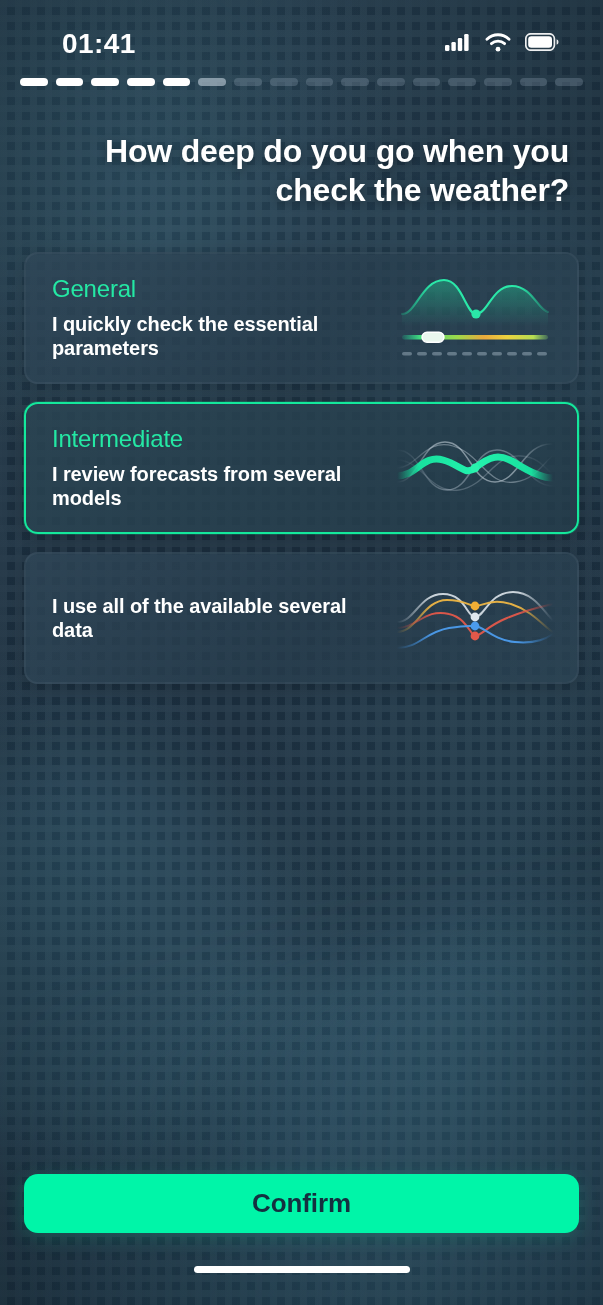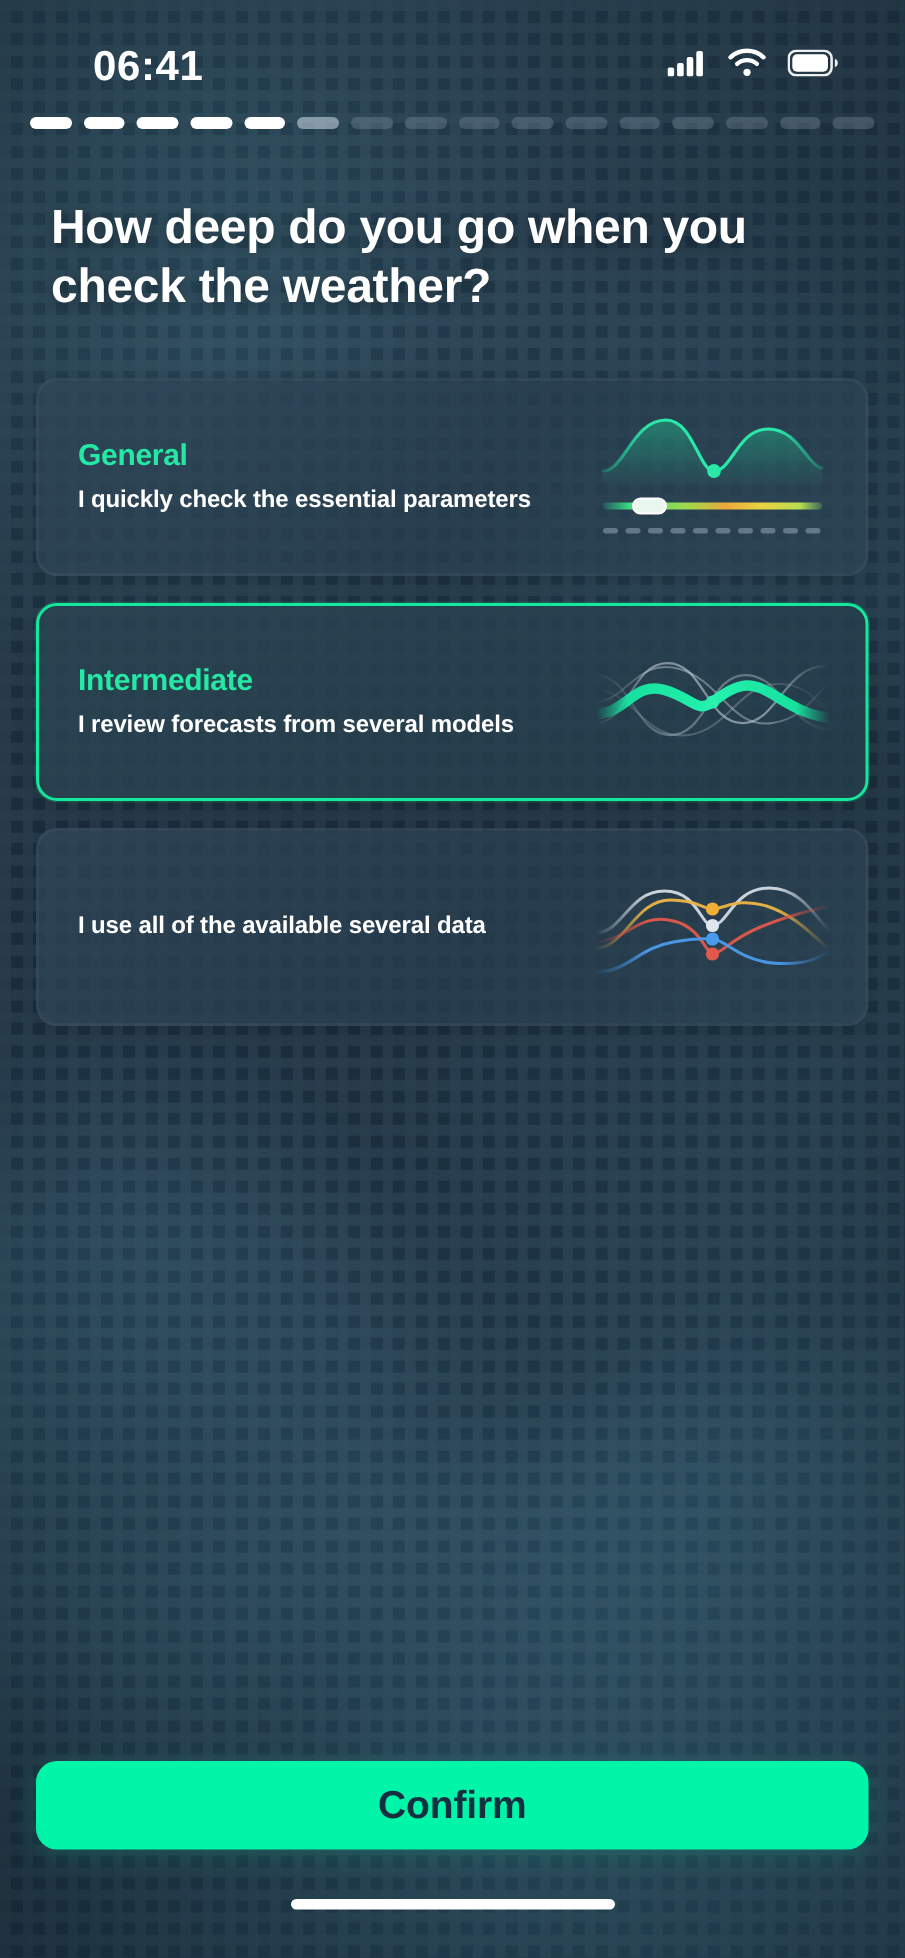--- a/index.html
+++ b/index.html
@@ -59,43 +59,43 @@
 
   
   .progress { display:flex; gap:8px; padding:8px 20px 0 20px; flex:0 0 auto; }
   .seg { height:8px; flex:1; border-radius:5px; background:rgba(150,170,185,.28); }
   .seg.active { background:#ffffff; }
   .seg.semi   { background:rgba(190,205,216,.62); }
 
   
   .title {
     color:#ffffff; font-size:32px; font-weight:700; line-height:1.22;
-    text-align:left; padding:46px 34px 0 34px; letter-spacing:-.2px;
+    text-align:right; padding:46px 34px 0 34px; letter-spacing:-.2px;
     text-shadow:0 2px 10px rgba(0,0,0,.35);
   }
 
   
   .options { padding:42px 24px 0 24px; display:flex; flex-direction:column; gap:18px; }
   .card {
     position:relative; height:132px; border-radius:14px;
     background:linear-gradient(135deg, rgba(47,70,87,.78) 0%, rgba(40,62,78,.70) 55%, rgba(44,68,84,.74) 100%);
     border:2px solid rgba(255,255,255,.045);
     display:flex; align-items:center; overflow:hidden;
     box-shadow:0 4px 18px rgba(0,0,0,.16);
   }
   .card.selected {
     border:2px solid #14e89c;
     background:linear-gradient(135deg, rgba(42,68,82,.82) 0%, rgba(36,60,74,.78) 100%);
     box-shadow:0 0 0 1px rgba(20,232,156,.18), 0 4px 22px rgba(0,0,0,.22);
   }
   .card-text { flex:1 1 auto; padding:0 10px 0 26px; min-width:0; }
-  .card-title { font-size:20px; font-weight:700; line-height:1.1; margin-bottom:9px; letter-spacing:-.2px; }
+  .card-title { font-size:24px; font-weight:400; line-height:1.1; margin-bottom:9px; letter-spacing:-.2px; }
   .t-green  { color:#24e8a4; }
   .t-orange { color:#f3b544; }
-  .card-desc { color:#ffffff; font-size:16px; font-weight:600; line-height:1.2; letter-spacing:-.1px; }
+  .card-desc { color:#ffffff; font-size:20px; font-weight:600; line-height:1.2; letter-spacing:-.1px; }
   .card-art { flex:0 0 auto; width:176px; height:100px; margin-right:14px; display:flex; align-items:center; justify-content:center; }
   .card-art svg { display:block; }
 
   
   .spacer { flex:1 1 auto; }
   .confirm-wrap { padding:0 24px 0 24px; }
   .confirm-btn {
     width:100%; height:59px; border:none; border-radius:14px;
     background:#00f5a8; color:#143040; font-size:26px; font-weight:600;
     font-family:"Liberation Sans", sans-serif; letter-spacing:-.1px; cursor:pointer;
@@ -114,21 +114,21 @@
   <div class="bg-blob blob-a"></div>
   <div class="bg-blob blob-b"></div>
   <div class="bg-sweep"></div>
   <div class="bg-grid"></div>
   <div class="bg-vignette"></div>
 </div>
 
 <div class="screen">
 
   <div class="statusbar">
-    <div class="clock">06:41</div>
+    <div class="clock">01:41</div>
     <div class="status-icons">
       <span>
         <svg width="26" height="18" viewBox="0 0 26 18">
           <rect x="0" y="12" width="4.4" height="6" rx="1.3" fill="#fff"></rect>
           <rect x="6.4" y="9" width="4.4" height="9" rx="1.3" fill="#fff"></rect>
           <rect x="12.8" y="5" width="4.4" height="13" rx="1.3" fill="#fff"></rect>
           <rect x="19.2" y="1" width="4.4" height="17" rx="1.3" fill="#fff"></rect>
         </svg>
       </span>
       <span>

